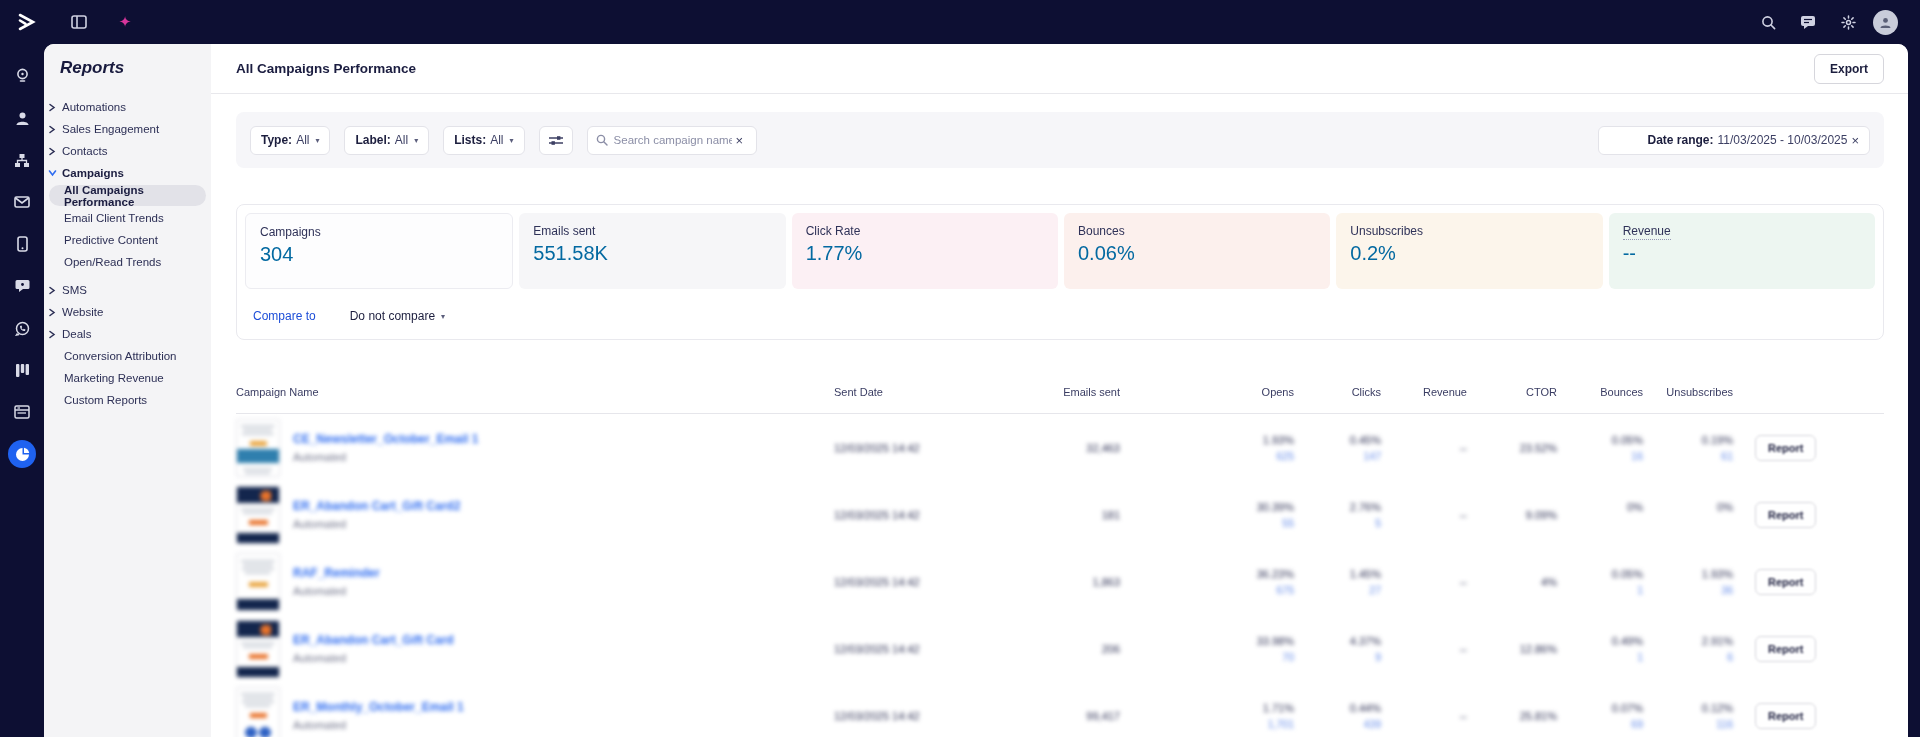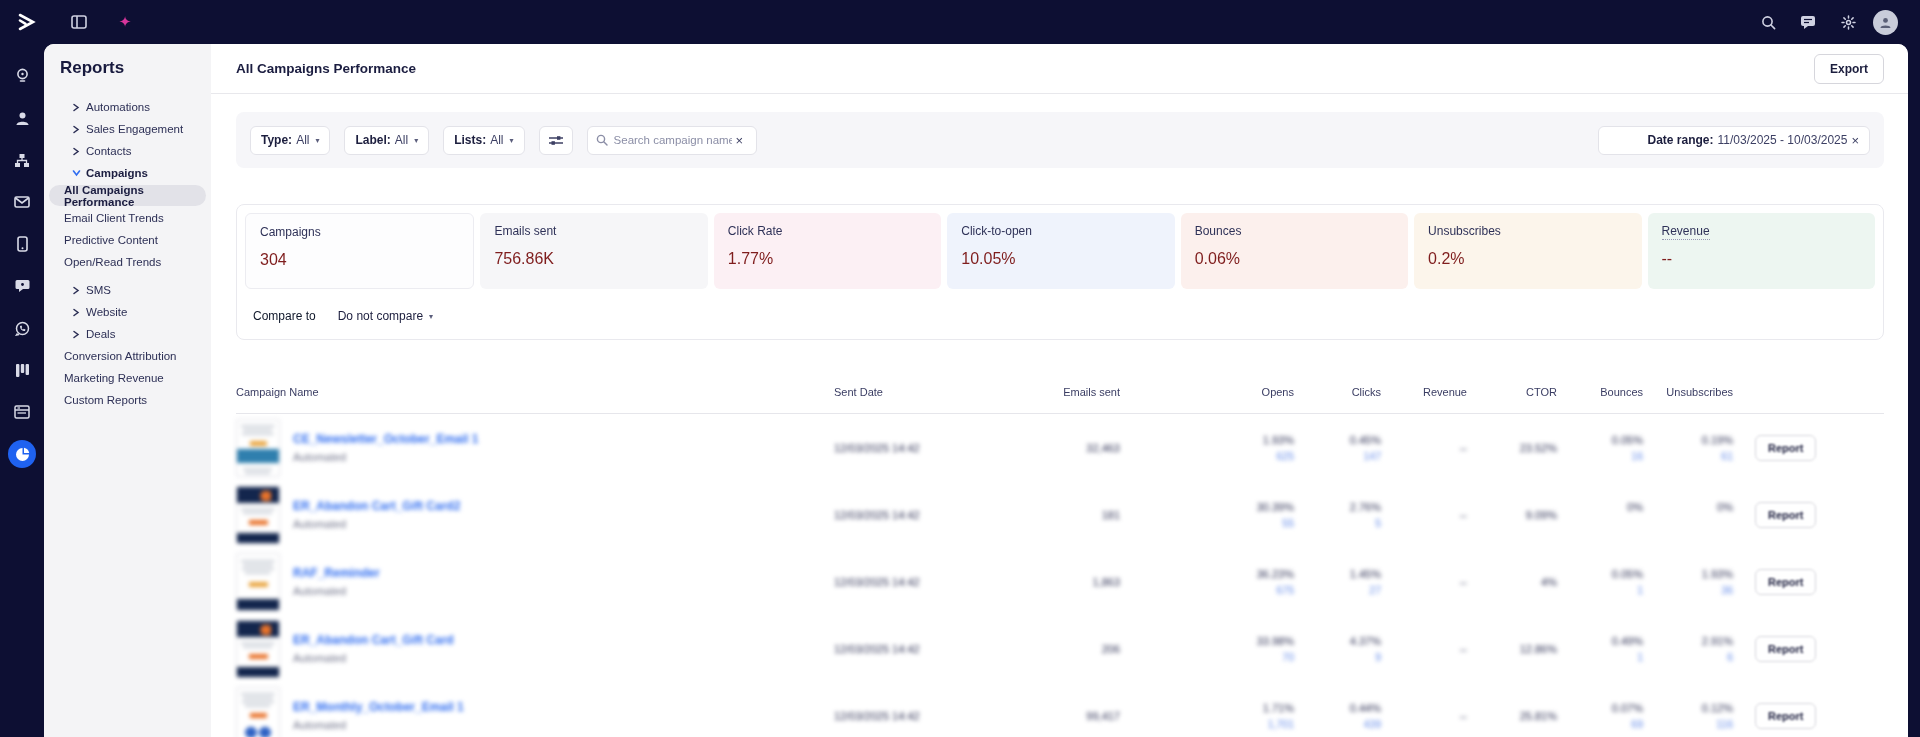--- a/index.html
+++ b/index.html
@@ -23,22 +23,22 @@
   .rail-item { width:28px; height:28px; display:flex; align-items:center; justify-content:center;
                border-radius:50%; }
   .rail-item.active { background:#1f62f0; }
 
   
   .panel { position:absolute; left:44px; top:44px; right:12px; height:760px;
            background:#ffffff; border-radius:10px 10px 0 0; overflow:hidden; display:flex; }
 
   
   .sidebar { width:167px; background:#f4f4f6; flex-shrink:0; padding-top:14px; }
-  .sb-title { font-size:17px; font-weight:bold; color:#181a3e; padding:0 0 18px 16px; }
-  .nav-item { display:flex; align-items:center; height:22px; padding-left:28px;
+  .sb-title { font-size:17px; font-weight:bold; color:#181a3e; padding:0 0 18px 16px;font-style:italic; }
+  .nav-item { display:flex; align-items:center; height:22px; padding-left:4px;
               font-size:11.5px; color:#2c2f55; cursor:pointer; }
   .nav-item .chev { width:14px; display:flex; align-items:center; }
   .nav-item.section-active .nav-label { font-weight:bold; color:#1b1d40; }
   .nav-item.sub { padding-left:20px; }
   .nav-item.sub.active { background:#e2e2e8; border-radius:12px; margin:1px 5px; padding-left:15px;
                          height:21px; font-weight:bold; color:#1b1d40; }
   .nav-gap { height:6px; }
 
   
   .main { flex:1; background:#fff; padding:0 24px 0 25px; position:relative; }
@@ -64,32 +64,32 @@
                       margin-left:6px; font-family:"Liberation Sans", sans-serif; background:transparent; }
   .search-box input::placeholder { color:#8b8ea6; }
   .x-icon { color:#3c3f63; font-size:13px; margin-left:4px; cursor:pointer; }
   .date-pill { margin-left:auto;padding-left:48px; }
 
   
   .summary { margin-top:36px; border:1px solid #e9e9ee; border-radius:8px; padding:8px 8px 10px 8px; }
   .cards { display:flex; gap:6px; }
   .card { flex:1; border-radius:6px; padding:11px 14px; height:76px; }
   .card .c-label { font-size:12px; color:#2f3258; }
-  .card .c-value { font-size:16px; color:#7f1d1d; margin-top:12px; }
+  .card .c-value { font-size:20px; color:#0369a1; margin-top:4px; }
   .card.white   { background:#fdfdfe; border:1px solid #ececf1; }
   .card.gray    { background:#f6f6f8; }
   .card.green   { background:#edf6ee; }
   .card.pink    { background:#fcf0f4; }
   .card.lavender{ background:#eff3fc; }
   .card.red     { background:#fcf0ed; }
   .card.cream   { background:#fcf5eb; }
   .card.green2  { background:#edf6f1; }
   .dotted-u { border-bottom:1px dotted #9699b4; padding-bottom:1px; }
   .compare-row { display:flex; align-items:center; margin-top:14px; padding-left:8px; height:26px; }
-  .compare-label { font-size:12px; color:#0f172a; margin-right:22px; }
+  .compare-label { font-size:12px; color:#1d4ed8; margin-right:34px; }
   .compare-select { font-size:12px; color:#1c1e3e; display:flex; align-items:center; cursor:pointer; }
 
   
   .tgrid { display:grid; grid-template-columns:1fr 172px 114px 174px 87px 86px 90px 86px 90px 151px;
            align-items:center; }
   .thead { margin-top:46px; height:28px; border-bottom:1px solid #e6e6eb; align-items:start; }
   .th { font-size:11px; color:#3a3d63; }
   .num { text-align:right; }
   .trow { height:67px; }
   .name-cell { display:flex; align-items:center; gap:13px; }
@@ -384,29 +384,25 @@
     </div>
 
     <div class="summary">
       <div class="cards">
         <div class="card white">
           <div class="c-label">Campaigns</div>
           <div class="c-value">304</div>
         </div>
         <div class="card gray">
           <div class="c-label">Emails sent</div>
-          <div class="c-value">756.86K</div>
+          <div class="c-value">551.58K</div>
         </div>
         <div class="card pink">
           <div class="c-label">Click Rate</div>
           <div class="c-value">1.77%</div>
-        </div>
-        <div class="card lavender">
-          <div class="c-label">Click-to-open</div>
-          <div class="c-value">10.05%</div>
         </div>
         <div class="card red">
           <div class="c-label">Bounces</div>
           <div class="c-value">0.06%</div>
         </div>
         <div class="card cream">
           <div class="c-label">Unsubscribes</div>
           <div class="c-value">0.2%</div>
         </div>
         <div class="card green2">

